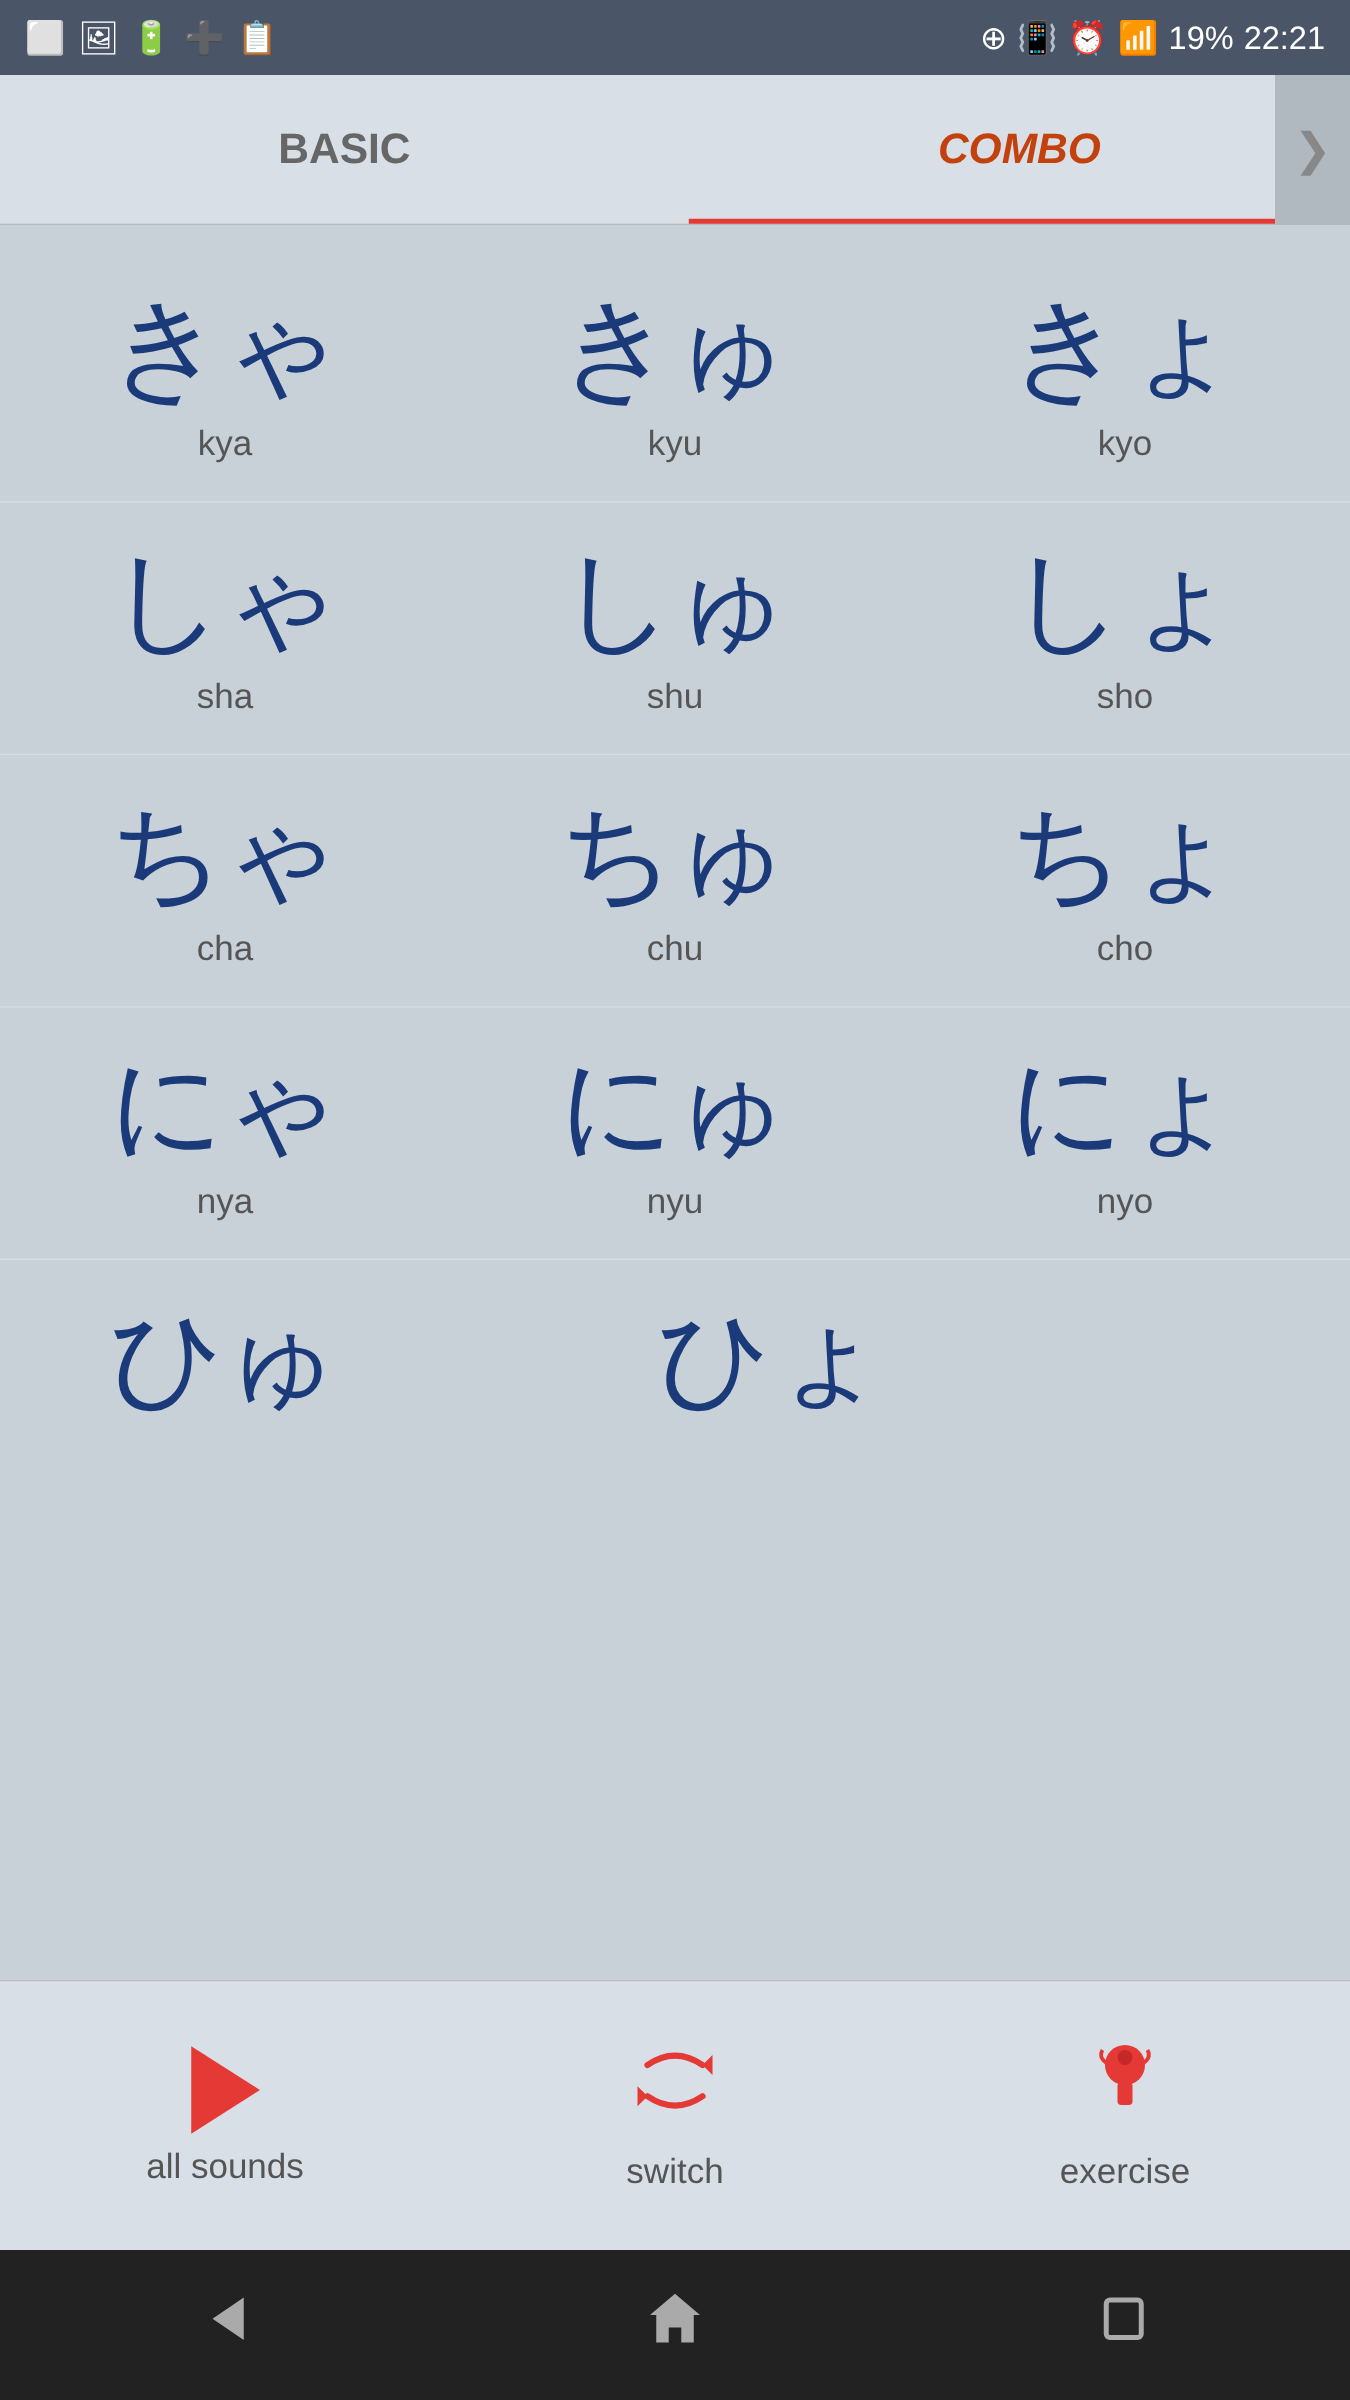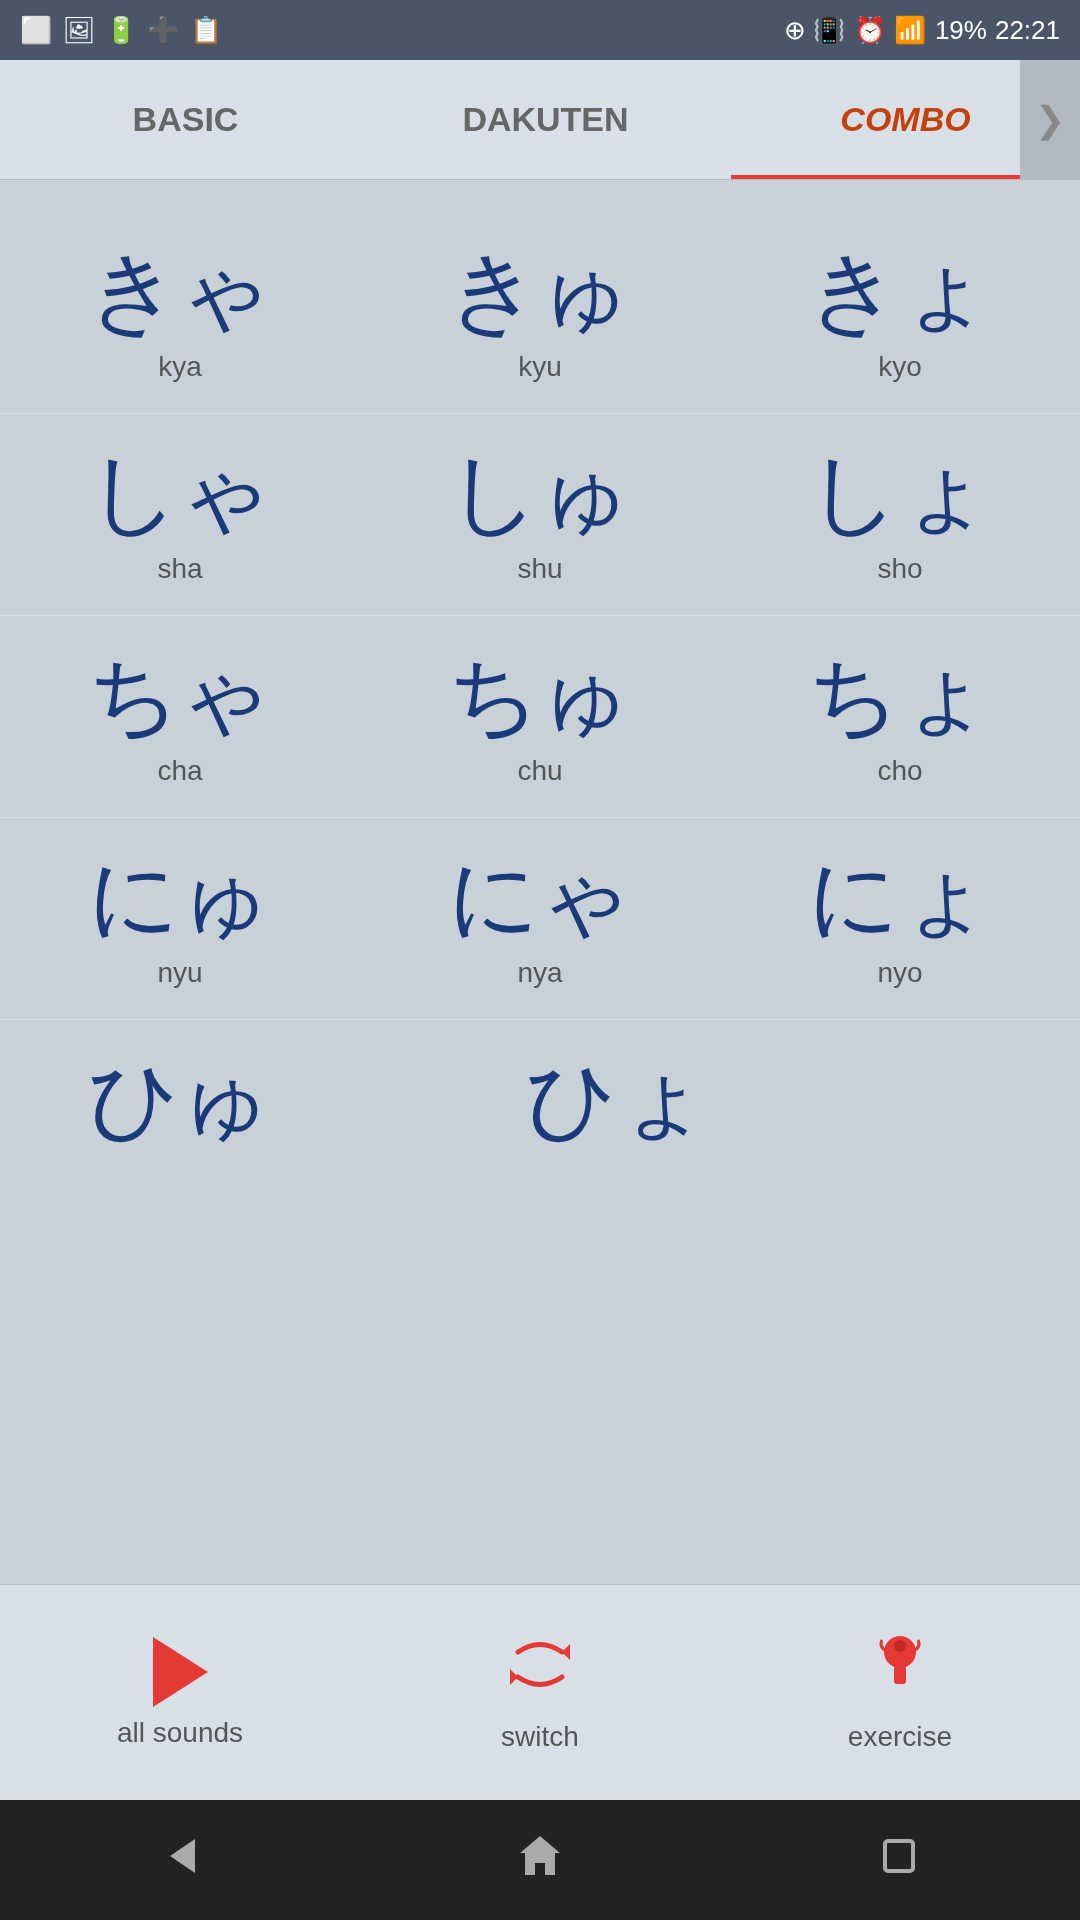--- a/index.html
+++ b/index.html
@@ -75,21 +75,21 @@
       justify-content: center;
       font-size: 36px;
       color: #888;
     }
 
     
     .main-content {
       flex: 1;
       overflow-y: auto;
       background: #c8d0d8;
-      padding: 32px 0;
+      padding: 20px 0;
     }
 
     
     .kana-grid {
       display: grid;
       grid-template-columns: 1fr 1fr 1fr;
       gap: 0;
     }
     .kana-cell {
       display: flex;
@@ -180,21 +180,20 @@
     <span>📳</span>
     <span>⏰</span>
     <span>📶</span>
     <span>19%</span>
     <span>22:21</span>
   </div>
 </div>
 
 <div class="tab-bar">
   <div class="tab">BASIC</div>
-  <div class="tab">DAKUTEN</div>
   <div class="tab active">COMBO</div>
   <div class="chevron-right">❯</div>
 </div>
 
 <div class="main-content">
   <div class="kana-grid">
 
     <div class="kana-cell">
       <div class="kana-char">きゃ</div>
       <div class="kana-roman">kya</div>
@@ -228,26 +227,26 @@
     <div class="kana-cell">
       <div class="kana-char">ちゅ</div>
       <div class="kana-roman">chu</div>
     </div>
     <div class="kana-cell">
       <div class="kana-char">ちょ</div>
       <div class="kana-roman">cho</div>
     </div>
 
     <div class="kana-cell">
+      <div class="kana-char">にゃ</div>
+      <div class="kana-roman">nya</div>
+    </div>
+    <div class="kana-cell">
       <div class="kana-char">にゅ</div>
       <div class="kana-roman">nyu</div>
-    </div>
-    <div class="kana-cell">
-      <div class="kana-char">にゃ</div>
-      <div class="kana-roman">nya</div>
     </div>
     <div class="kana-cell">
       <div class="kana-char">にょ</div>
       <div class="kana-roman">nyo</div>
     </div>
 
     <div class="kana-cell" style="border-bottom:none;">
       <div class="kana-char">ひゅ</div>
       <div class="kana-roman"></div>
     </div>

